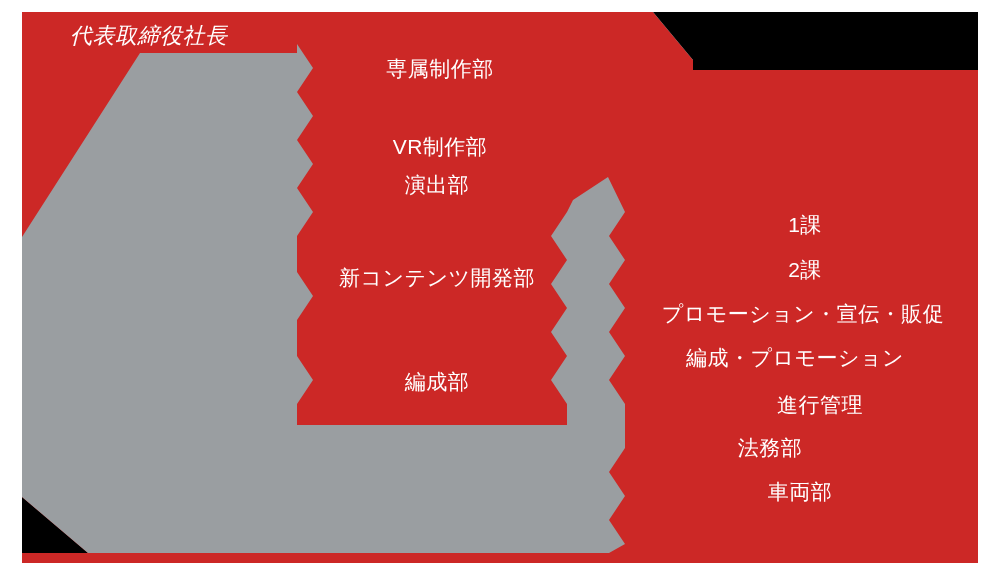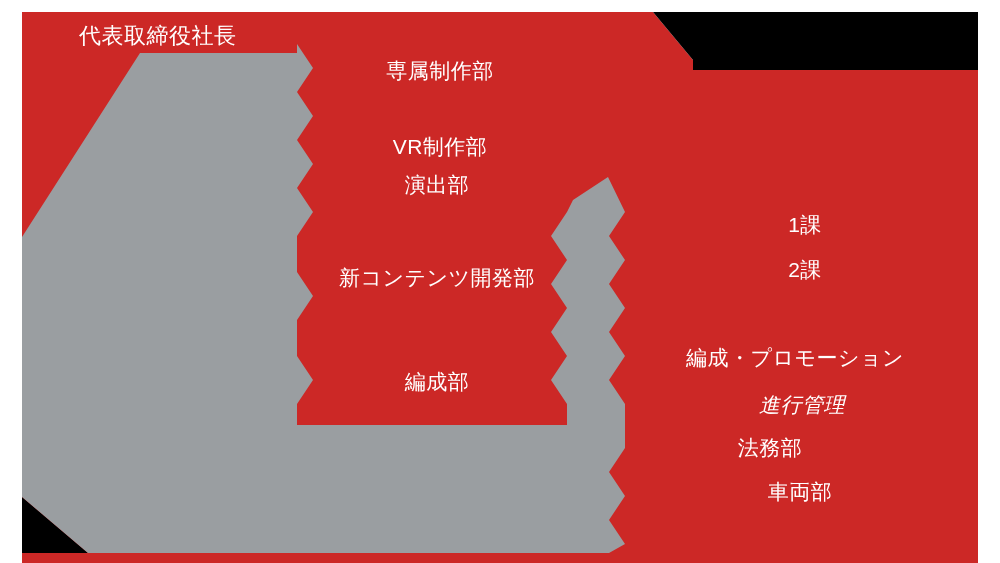--- a/index.html
+++ b/index.html
@@ -100,29 +100,30 @@
              L 551,332
              L 567,308
              L 551,284
              L 567,260
              L 551,236
              L 567,212
              L 573,200
              Z"></path>
   </svg>
 
-  <div class="label title" style="left:79px; top:36px;">代表取締役社長</div>
+  <div class="label title" style="left:70px; top:36px;font-style:italic;">代表取締役社長</div>
 
-  <div class="label" style="left:440px; top:70px;">専属制作部</div>
+  <div class="label" style="left:440px; top:70px;font-family:Liberation Mono, monospace;">専属制作部</div>
   <div class="label" style="left:440px; top:146px;">VR制作部</div>
   <div class="label" style="left:437px; top:184px;">演出部</div>
   <div class="label" style="left:437px; top:245px;margin-top:32px;">新コンテンツ開発部</div>
   <div class="label" style="left:437px; top:361px;margin-top:20px;">編成部</div>
 
   <div class="label" style="left:805px; top:224px;">1課</div>
   <div class="label" style="left:805px; top:269px;">2課</div>
+  <div class="label" style="left:803px; top:313px;">プロモーション・宣伝・販促</div>
   <div class="label" style="left:795px; top:357px;">編成・プロモーション</div>
-  <div class="label" style="left:802px; top:404px;font-style:italic;">進行管理</div>
+  <div class="label" style="left:820px; top:404px;">進行管理</div>
   <div class="label" style="left:770px; top:447px;">法務部</div>
   <div class="label" style="left:800px; top:491px;">車両部</div>
   <div class="label" style="left:800px; top:535px;margin-top:42px;">経理部</div>
 
 </div>
 
 </body></html>

